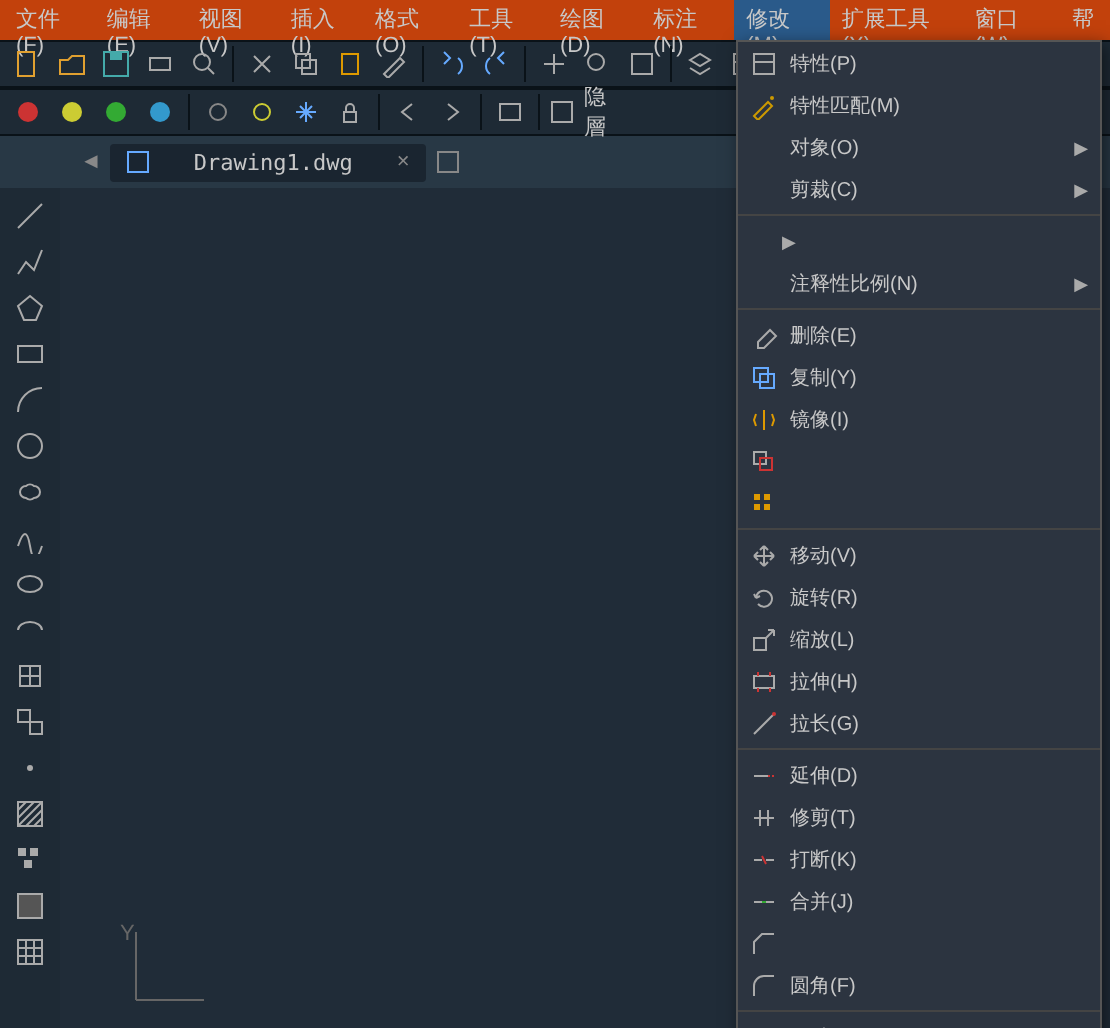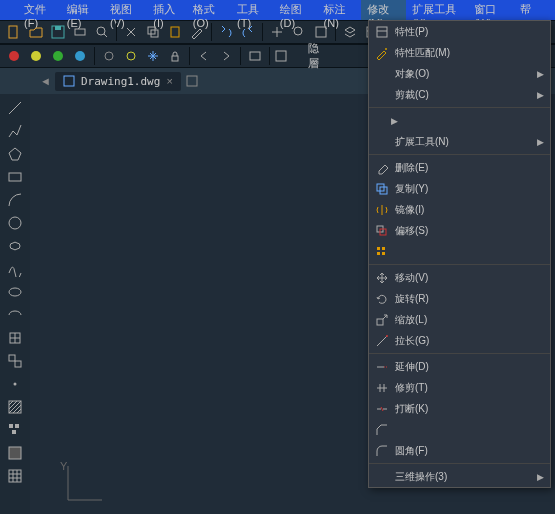--- a/index.html
+++ b/index.html
@@ -1,39 +1,39 @@
 <!DOCTYPE html>
 <html><head>
 <meta charset="utf-8">
 <style>
 *{margin:0;padding:0;box-sizing:border-box;font-family:"Microsoft YaHei",sans-serif;font-size:11px;color:#c8c8c8}
 body{background:#1a2530;width:555px;height:514px;overflow:hidden}
-.menubar{display:flex;background:#1d4ed8;height:20px;padding:0 18px}
+.menubar{display:flex;background:#c2410c;height:20px;padding:0 2px}
 .menubar div{padding:2px 6px;cursor:pointer}
 .menubar .active{background:#2a5a8a}
 .toolbar{display:flex;align-items:center;height:24px;background:#1e2a35;border-top:1px solid #0a1218;border-bottom:1px solid #0a1218;padding:0 4px;gap:2px}
 .toolbar span{display:inline-flex;align-items:center;justify-content:center;width:20px;height:20px}
 .toolbar .sep{width:1px;height:18px;background:#0a1218;margin:0 2px}
 .tabbar{display:flex;align-items:center;height:26px;background:#283845;padding-left:40px;gap:4px}
-.tab{display:flex;align-items:center;gap:6px;background:#1a2530;padding:3px 8px;border-radius:2px}
+.tab{display:flex;align-items:center;gap:22px;background:#1a2530;padding:3px 8px;border-radius:2px}
 .tab .txt{font-family:monospace}
 .tab .close{color:#888}
 .main{display:flex;height:444px;background:#1a2530}
 .lefttools{width:30px;background:#1e2a35;display:flex;flex-direction:column;align-items:center;padding-top:4px;gap:3px}
 .lefttools span{display:inline-flex;align-items:center;justify-content:center;width:20px;height:20px}
 .canvas{flex:1;background:#202c38;position:relative}
 .ucs{position:absolute;left:30px;bottom:30px}
 .menu{position:absolute;top:20px;left:368px;width:183px;background:#2c3440;border:1px solid #555;box-shadow:2px 2px 8px rgba(0,0,0,.5);z-index:10}
 .menu .row{display:flex;align-items:center;height:21px;padding:0 6px 0 4px}
 .menu .ico{width:18px;display:flex;justify-content:center}
 .menu .lbl{flex:1;padding-left:4px;font-size:10px}
 .menu .arr{font-size:9px;color:#aaa}
 .menu hr{border:none;border-top:1px solid #444;margin:2px 0}
 svg{display:block}
-.hider{display:flex;align-items:center;gap:20px}
+.hider{display:flex;align-items:center;gap:4px}
 </style>
 </head>
 <body>
 
 <div class="menubar" id="menubar">
     <div>文件(F)</div>
     <div>编辑(E)</div>
     <div>视图(V)</div>
     <div>插入(I)</div>
     <div>格式(O)</div>
@@ -368,21 +368,21 @@
       <span class="lbl">剪裁(C)</span>
       <span class="arr">▶</span>
     </div>
     <hr>
     <div class="row">
       <span class="ico"></span>
       <span class="arr">▶</span>
     </div>
     <div class="row">
       <span class="ico"></span>
-      <span class="lbl">扩展工具(N)</span>
+      <span class="lbl">注释性比例(N)</span>
       <span class="arr">▶</span>
     </div>
     <hr>
     <div class="row">
       <span class="ico">
         <svg width="14" height="14">
           <path d="M4 10l6-6 3 3-6 6H4z" fill="none" stroke="#aaa"></path>
         </svg>
       </span>
       <span class="lbl">删除(E)</span>
@@ -404,21 +404,20 @@
       </span>
       <span class="lbl">镜像(I)</span>
     </div>
     <div class="row">
       <span class="ico">
         <svg width="14" height="14">
           <rect x="2" y="2" width="6" height="6" fill="none" stroke="#aaa"></rect>
           <rect x="5" y="5" width="6" height="6" fill="none" stroke="#c33"></rect>
         </svg>
       </span>
-      <span class="lbl">偏移(S)</span>
     </div>
     <div class="row">
       <span class="ico">
         <svg width="14" height="14">
           <rect x="2" y="2" width="3" height="3" fill="#d90"></rect>
           <rect x="7" y="2" width="3" height="3" fill="#d90"></rect>
           <rect x="2" y="7" width="3" height="3" fill="#d90"></rect>
           <rect x="7" y="7" width="3" height="3" fill="#d90"></rect>
         </svg>
       </span>
@@ -446,20 +445,29 @@
         <svg width="14" height="14">
           <rect x="2" y="6" width="6" height="6" fill="none" stroke="#aaa"></rect>
           <path d="M8 6l4-4M12 2h-3M12 2v3" fill="none" stroke="#aaa"></path>
         </svg>
       </span>
       <span class="lbl">缩放(L)</span>
     </div>
     <div class="row">
       <span class="ico">
         <svg width="14" height="14">
+          <rect x="2" y="4" width="10" height="6" fill="none" stroke="#aaa"></rect>
+          <path d="M4 2v2M10 2v2M4 12v-2M10 12v-2" stroke="#c33"></path>
+        </svg>
+      </span>
+      <span class="lbl">拉伸(H)</span>
+    </div>
+    <div class="row">
+      <span class="ico">
+        <svg width="14" height="14">
           <line x1="2" y1="12" x2="12" y2="2" stroke="#aaa"></line>
           <circle cx="12" cy="2" r="1" fill="#c33"></circle>
         </svg>
       </span>
       <span class="lbl">拉长(G)</span>
     </div>
     <hr>
     <div class="row">
       <span class="ico">
         <svg width="14" height="14">
@@ -478,20 +486,29 @@
       <span class="lbl">修剪(T)</span>
     </div>
     <div class="row">
       <span class="ico">
         <svg width="14" height="14">
           <path d="M2 7h4M8 7h4" stroke="#aaa"></path>
           <path d="M6 5l2 4" stroke="#c33"></path>
         </svg>
       </span>
       <span class="lbl">打断(K)</span>
+    </div>
+    <div class="row">
+      <span class="ico">
+        <svg width="14" height="14">
+          <path d="M2 7h4M8 7h4" stroke="#aaa"></path>
+          <path d="M6 7h2" stroke="#3a3"></path>
+        </svg>
+      </span>
+      <span class="lbl">合并(J)</span>
     </div>
     <div class="row">
       <span class="ico">
         <svg width="14" height="14">
           <path d="M2 12V6l4-4h6" fill="none" stroke="#aaa"></path>
         </svg>
       </span>
     </div>
     <div class="row">
       <span class="ico">

